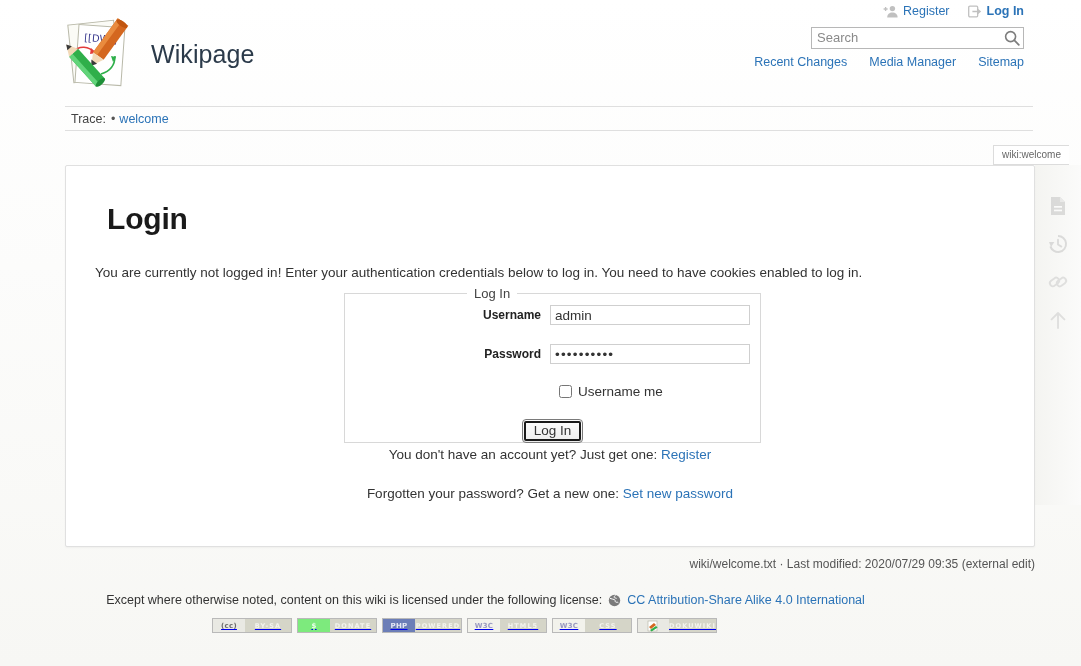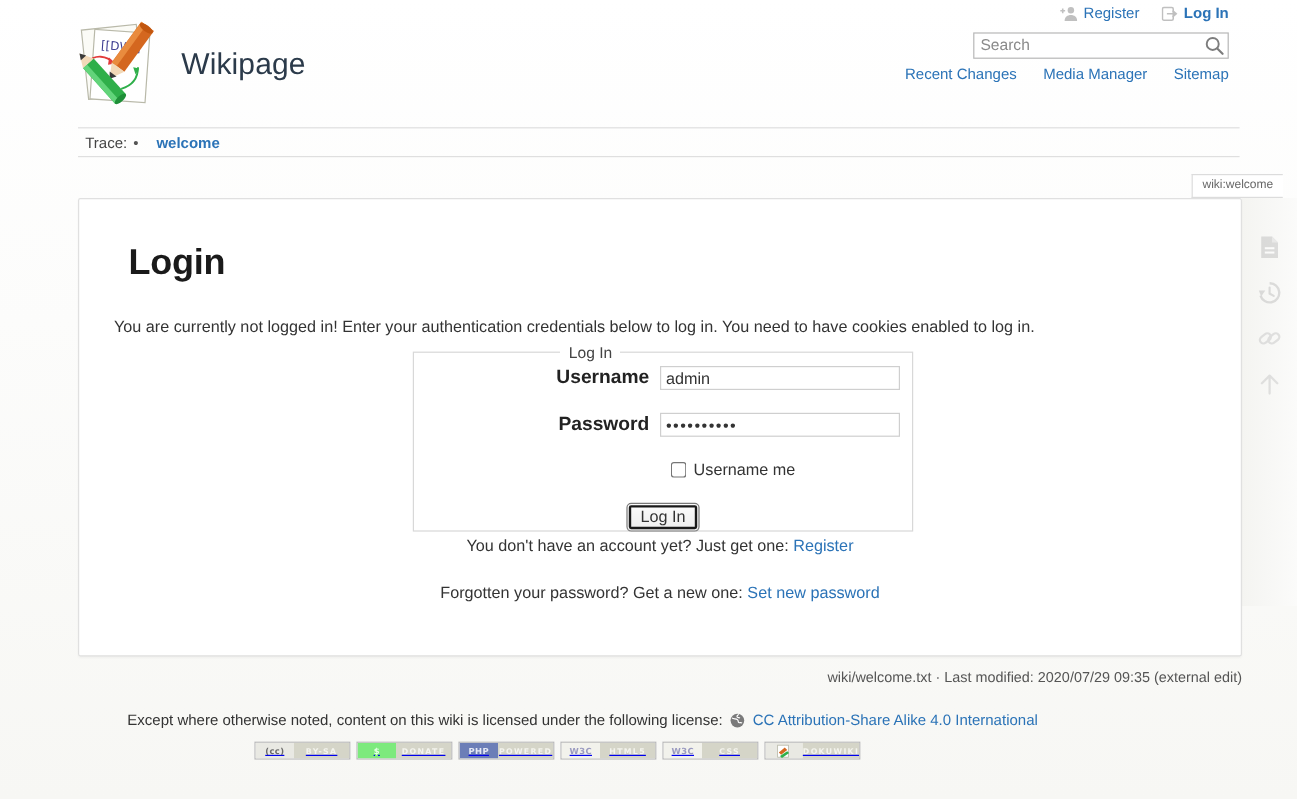--- a/index.html
+++ b/index.html
@@ -70,21 +70,21 @@
   .breadcrumb-bar {
     position: absolute; left: 65px; top: 106px;
     width: 968px; height: 25px;
     border-top: 1px solid #dfdfdf;
     border-bottom: 1px solid #dfdfdf;
     display: flex; align-items: center;
     font-size: 12.5px; color: #444;
     padding-left: 6px;
   }
   .breadcrumb-bar .sep { margin: 0 4px 0 5px; color: #555; }
-  .breadcrumb-bar a { color: #2b73b7; font-weight: bold; text-decoration: none; margin-left: 11px; }
+  .breadcrumb-bar a { color: #2b73b7; font-weight: normal; text-decoration: none; }
 
   
   .page-tab {
     position: absolute; right: 12px; top: 145px;
     background: #fff; border: 1px solid #dcdcdc; border-right: none;
     padding: 3px 8px 4px 8px;
     font-size: 10px; color: #666;
     z-index: 5;
   }
 
@@ -126,21 +126,21 @@
   .login-fieldset legend {
     padding: 0 7px; font-size: 13px; color: #444;
     margin-left: 122px;
   }
   .field-row {
     display: flex; align-items: center; justify-content: flex-start;
     margin-top: 4px;
   }
   .field-row .lbl {
     width: 205px; text-align: right; padding-right: 9px;
-    font-size: 16px; font-weight: bold; color: #222;
+    font-size: 12px; font-weight: bold; color: #222;
   }
   .field-row input.txt {
     width: 200px; height: 20px;
     border: 1px solid #cfcfcf;
     background: #fff; color: #333;
     padding: 1px 4px;
     font-family: "Liberation Sans", sans-serif;
     font-size: 13.5px; outline: none;
   }
   .field-row input.pwd { letter-spacing: 1.2px; }

